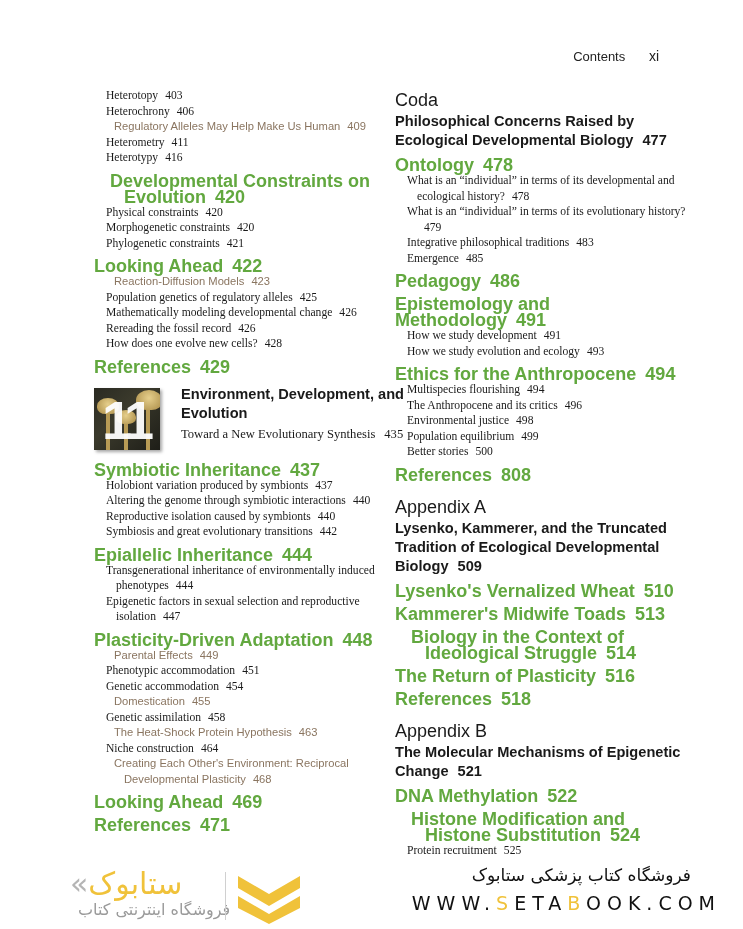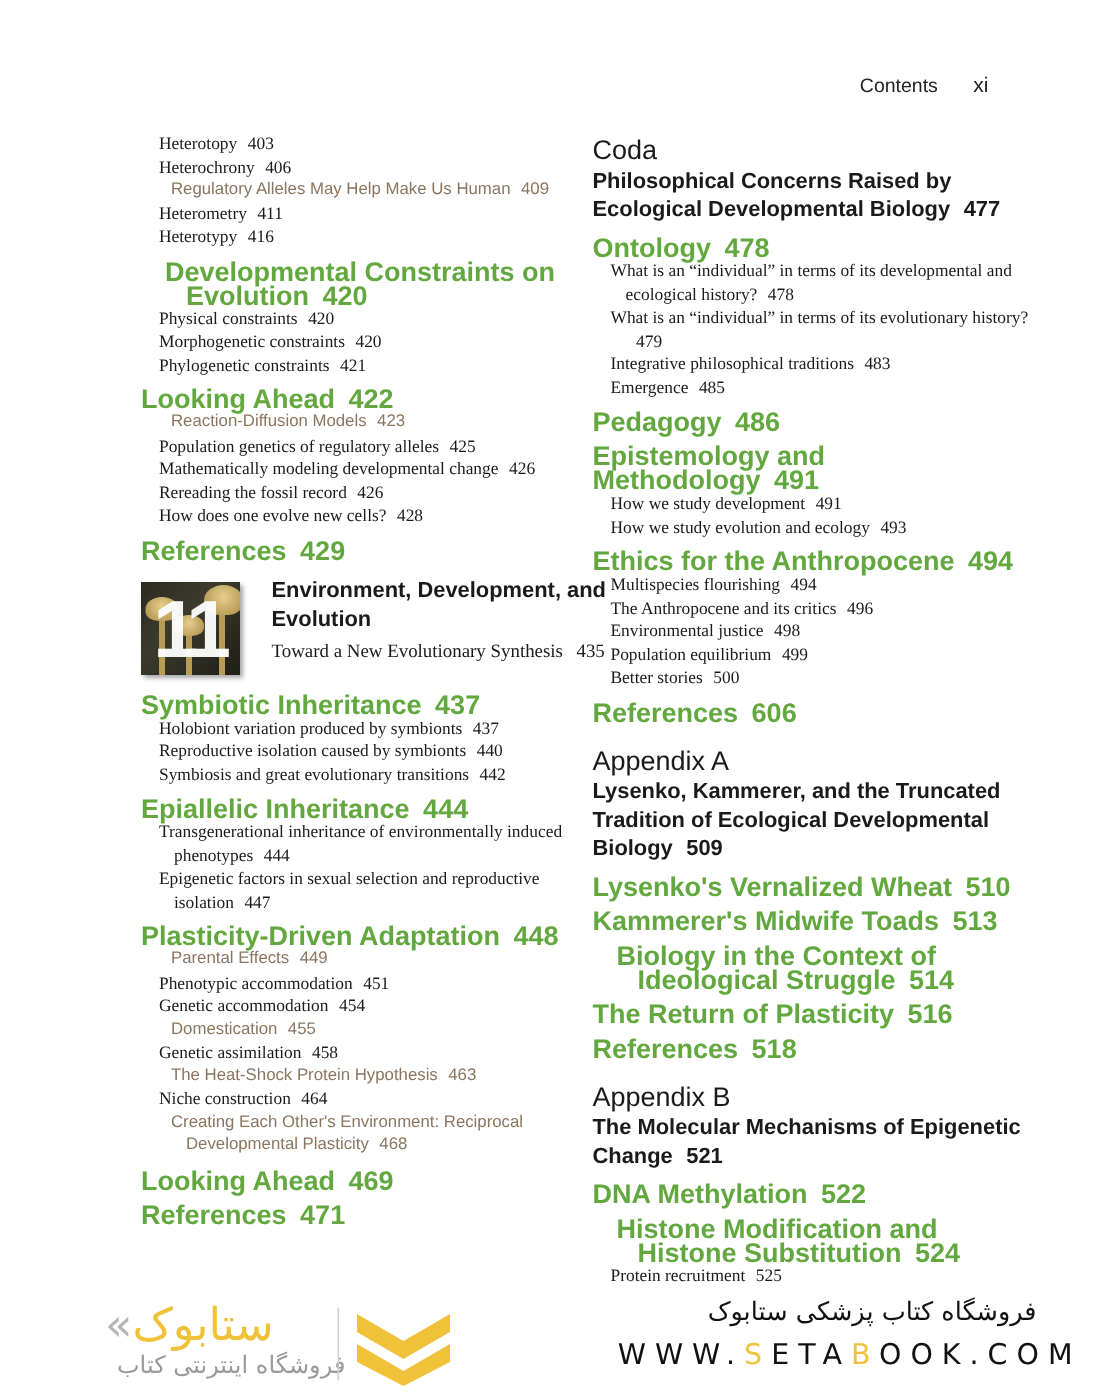--- a/index.html
+++ b/index.html
@@ -93,20 +93,21 @@
       <div class="t1">Environment, Development, and Evolution</div>
       <div class="t2">
         <span>Toward a New Evolutionary Synthesis</span><span class="pg">435</span>
       </div>
     </div>
   </div>
 
   <div id="left-b" style="margin-top:-12px;">
       <div class="green"><span>Symbiotic Inheritance</span><span class="pg">437</span></div>
       <div class="serif sub"><span>Holobiont variation produced by symbionts</span><span class="pg-s">437</span></div>
+      <div class="serif sub sub-wrap"><span>Altering the genome through symbiotic interactions</span><span class="pg-s">440</span></div>
       <div class="serif sub"><span>Reproductive isolation caused by symbionts</span><span class="pg-s">440</span></div>
       <div class="serif sub"><span>Symbiosis and great evolutionary transitions</span><span class="pg-s">442</span></div>
       <div class="green"><span>Epiallelic Inheritance</span><span class="pg">444</span></div>
       <div class="serif sub sub-wrap"><span>Transgenerational inheritance of environmentally induced phenotypes</span><span class="pg-s">444</span></div>
       <div class="serif sub sub-wrap"><span>Epigenetic factors in sexual selection and reproductive isolation</span><span class="pg-s">447</span></div>
       <div class="green"><span>Plasticity-Driven Adaptation</span><span class="pg">448</span></div>
       <div class="box"><span>Parental Effects</span><span class="pg-s">449</span></div>
       <div class="serif sub"><span>Phenotypic accommodation</span><span class="pg-s">451</span></div>
       <div class="serif sub"><span>Genetic accommodation</span><span class="pg-s">454</span></div>
       <div class="box"><span>Domestication</span><span class="pg-s">455</span></div>
@@ -133,21 +134,21 @@
           <div class="green"><span>Pedagogy</span><span class="pg">486</span></div>
           <div class="green"><span>Epistemology and Methodology</span><span class="pg">491</span></div>
           <div class="serif sub"><span>How we study development</span><span class="pg-s">491</span></div>
           <div class="serif sub"><span>How we study evolution and ecology</span><span class="pg-s">493</span></div>
           <div class="green"><span>Ethics for the Anthropocene</span><span class="pg">494</span></div>
           <div class="serif sub"><span>Multispecies flourishing</span><span class="pg-s">494</span></div>
           <div class="serif sub"><span>The Anthropocene and its critics</span><span class="pg-s">496</span></div>
           <div class="serif sub"><span>Environmental justice</span><span class="pg-s">498</span></div>
           <div class="serif sub"><span>Population equilibrium</span><span class="pg-s">499</span></div>
           <div class="serif sub"><span>Better stories</span><span class="pg-s">500</span></div>
-          <div class="green"><span>References</span><span class="pg">606</span></div>
+          <div class="green"><span>References</span><span class="pg">808</span></div>
         </div>
       </div>
       <div style="margin-top: 14px;">
         <div class="chap-label">Appendix A</div>
         <div class="chap-title"><span>Lysenko, Kammerer, and the Truncated Tradition of Ecological Developmental Biology</span><span class="pg">509</span></div>
         <div>
           <div class="green"><span>Lysenko's Vernalized Wheat</span><span class="pg">510</span></div>
           <div class="green"><span>Kammerer's Midwife Toads</span><span class="pg">513</span></div>
           <div class="green green-wrap"><span>Biology in the Context of Ideological Struggle</span><span class="pg">514</span></div>
           <div class="green"><span>The Return of Plasticity</span><span class="pg">516</span></div>

